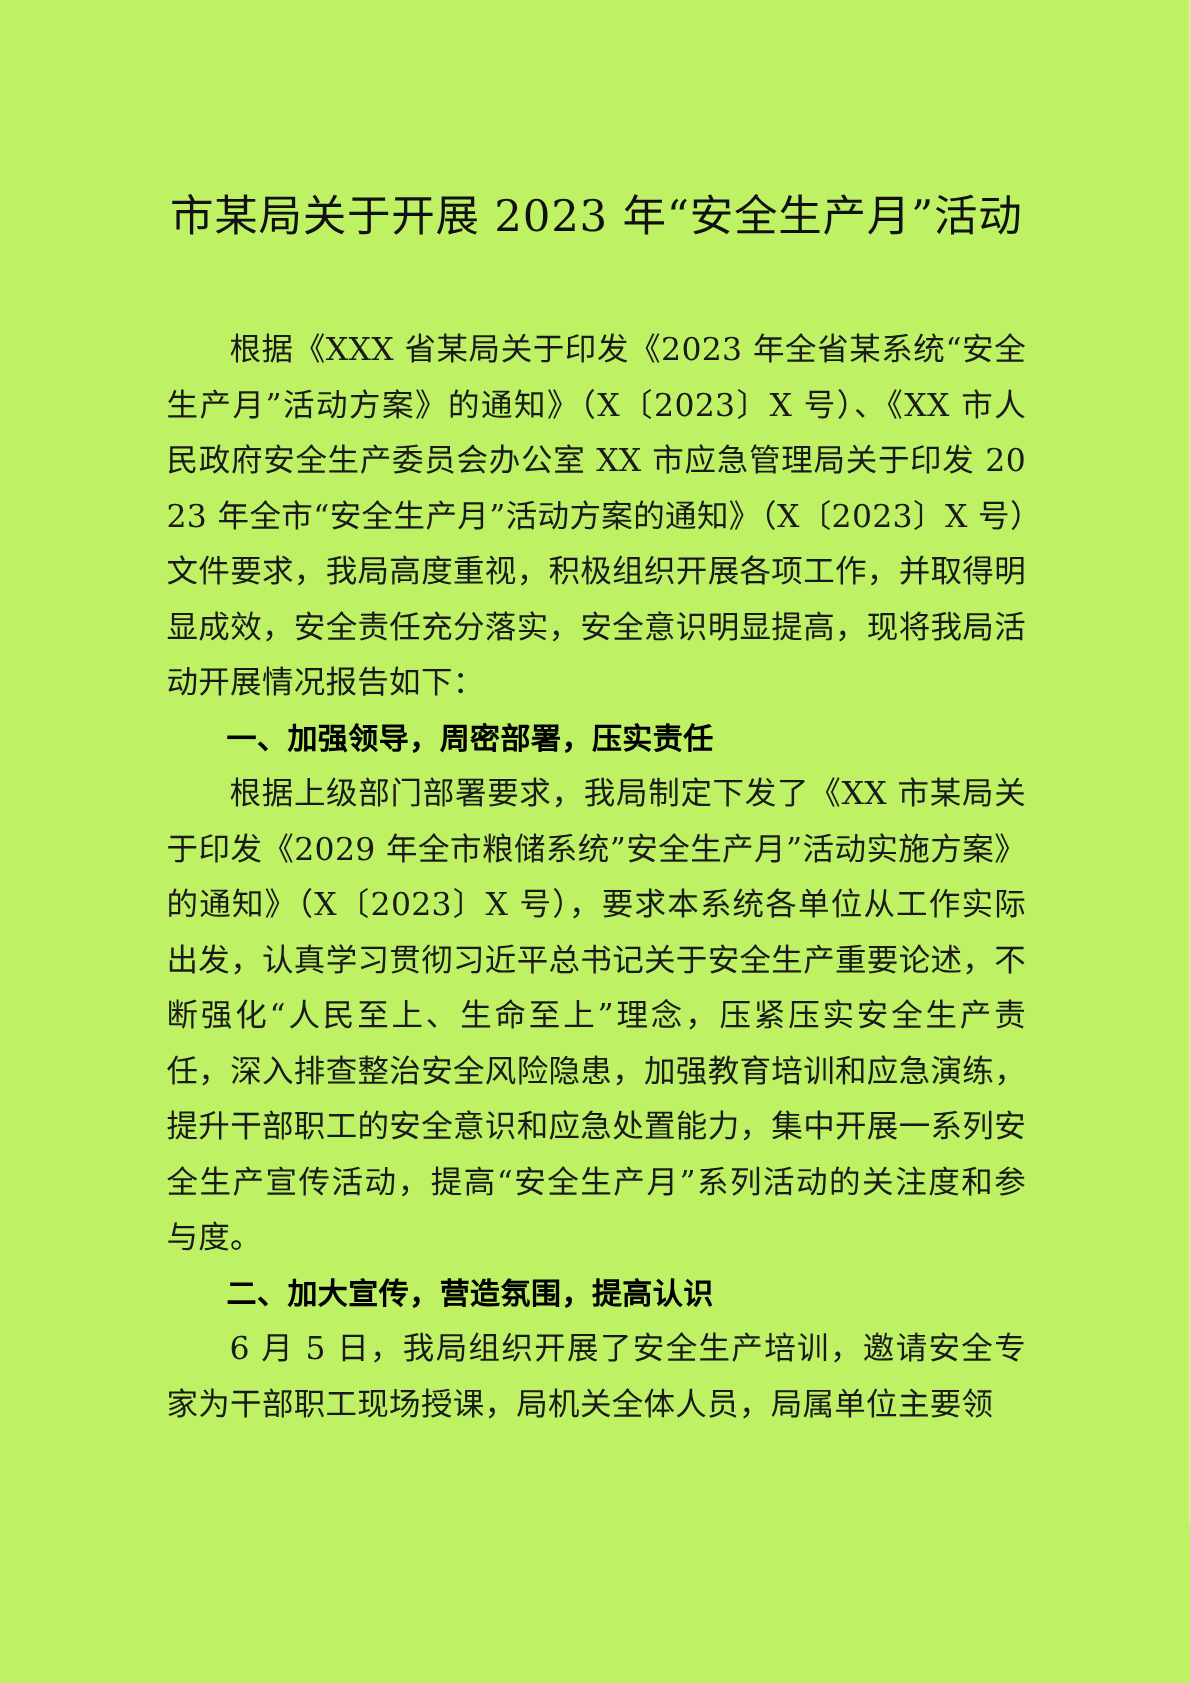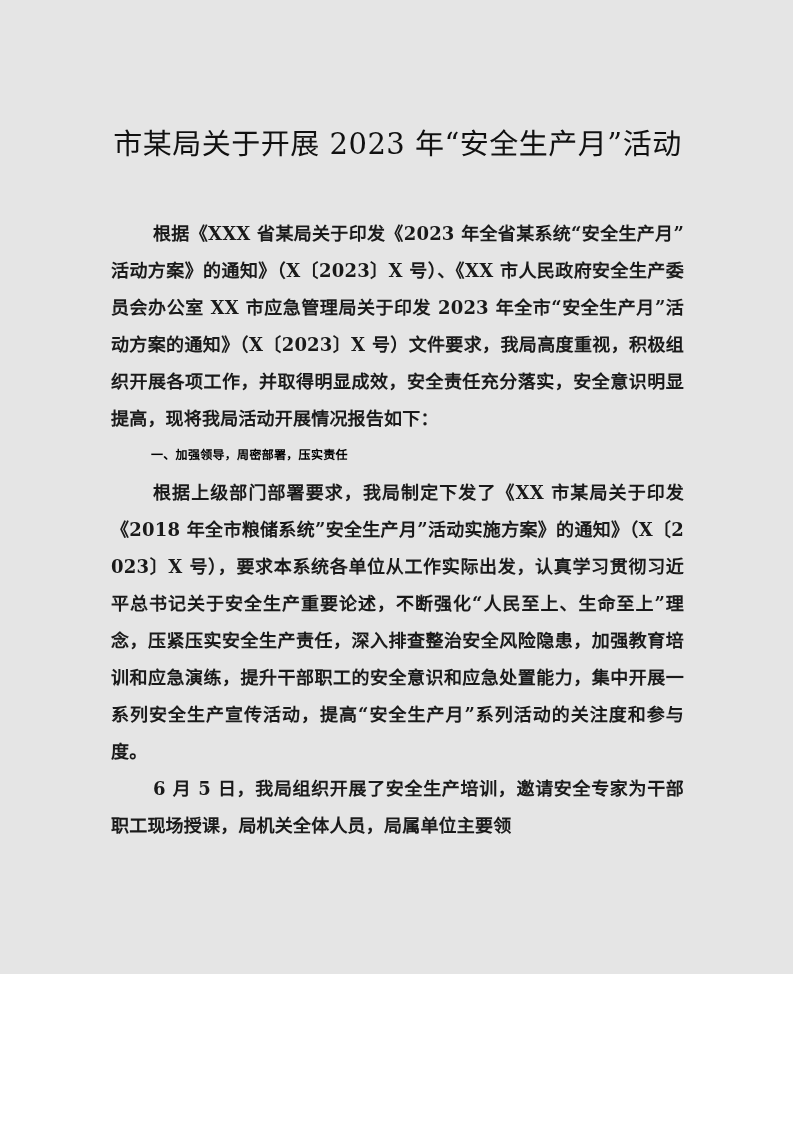--- a/index.html
+++ b/index.html
@@ -17,22 +17,22 @@
     color: #000000;
     -webkit-font-smoothing: antialiased;
   }
 
   
   .page {
     position: absolute;
     left: 0;
     top: 0;
     width: 793px;
-    height: 974px;
-    background: #e5e5e5;
+    height: 1122px;
+    background: #bef264;
     overflow: hidden;
   }
 
   
   .doc-body {
     position: absolute;
     left: 111px;
     top: 0;
     width: 573px;
   }
@@ -49,41 +49,40 @@
     letter-spacing: 0.5px;
     padding-top: 121px;
     color: #111111;
   }
 
   
   .doc-heading {
     margin: 0;
     padding: 0;
     font-family: "DejaVu Sans", "Liberation Sans", sans-serif;
-    font-size: 12px;
+    font-size: 20px;
     line-height: 37px;
     font-weight: bold;
     text-indent: 40px;
     letter-spacing: 0.3px;
     color: #000000;
   }
 
   
   .doc-para {
     margin: 0;
     padding: 0;
-    font-size: 18px;
+    font-size: 21px;
     line-height: 37px;
     text-indent: 42px;
     text-align: justify;
     text-justify: inter-ideograph;
     letter-spacing: 0.2px;
     color: #1a1a1a;
     word-break: break-all;
-    font-weight: bold;
   }
 
   
   .gap-after-title { height: 47px; }
 
   
   .clipped { }
 </style>
 </head>
 <body>
@@ -92,19 +91,20 @@
   <div class="doc-body">
 
     <h1 class="doc-title"><span>市某局关于开展 2023 年“安全生产月”活动</span><br></h1>
 
     <div class="gap-after-title"></div>
 
     <p class="doc-para">根据《XXX 省某局关于印发《2023 年全省某系统“安全生产月”活动方案》的通知》（X〔2023〕X 号）、《XX 市人民政府安全生产委员会办公室 XX 市应急管理局关于印发 2023 年全市“安全生产月”活动方案的通知》（X〔2023〕X 号）文件要求，我局高度重视，积极组织开展各项工作，并取得明显成效，安全责任充分落实，安全意识明显提高，现将我局活动开展情况报告如下：</p>
 
     <h2 class="doc-heading">一、加强领导，周密部署，压实责任</h2>
 
-    <p class="doc-para">根据上级部门部署要求，我局制定下发了《XX 市某局关于印发《2018 年全市粮储系统”安全生产月”活动实施方案》的通知》（X〔2023〕X 号），要求本系统各单位从工作实际出发，认真学习贯彻习近平总书记关于安全生产重要论述，不断强化“人民至上、生命至上”理念，压紧压实安全生产责任，深入排查整治安全风险隐患，加强教育培训和应急演练，提升干部职工的安全意识和应急处置能力，集中开展一系列安全生产宣传活动，提高“安全生产月”系列活动的关注度和参与度。</p>
+    <p class="doc-para">根据上级部门部署要求，我局制定下发了《XX 市某局关于印发《2029 年全市粮储系统”安全生产月”活动实施方案》的通知》（X〔2023〕X 号），要求本系统各单位从工作实际出发，认真学习贯彻习近平总书记关于安全生产重要论述，不断强化“人民至上、生命至上”理念，压紧压实安全生产责任，深入排查整治安全风险隐患，加强教育培训和应急演练，提升干部职工的安全意识和应急处置能力，集中开展一系列安全生产宣传活动，提高“安全生产月”系列活动的关注度和参与度。</p>
 
+    <h2 class="doc-heading">二、加大宣传，营造氛围，提高认识</h2>
 
     <p class="doc-para clipped">6 月 5 日，我局组织开展了安全生产培训，邀请安全专家为干部职工现场授课，局机关全体人员，局属单位主要领</p>
 
   </div>
 </div>
 
 </body></html>

